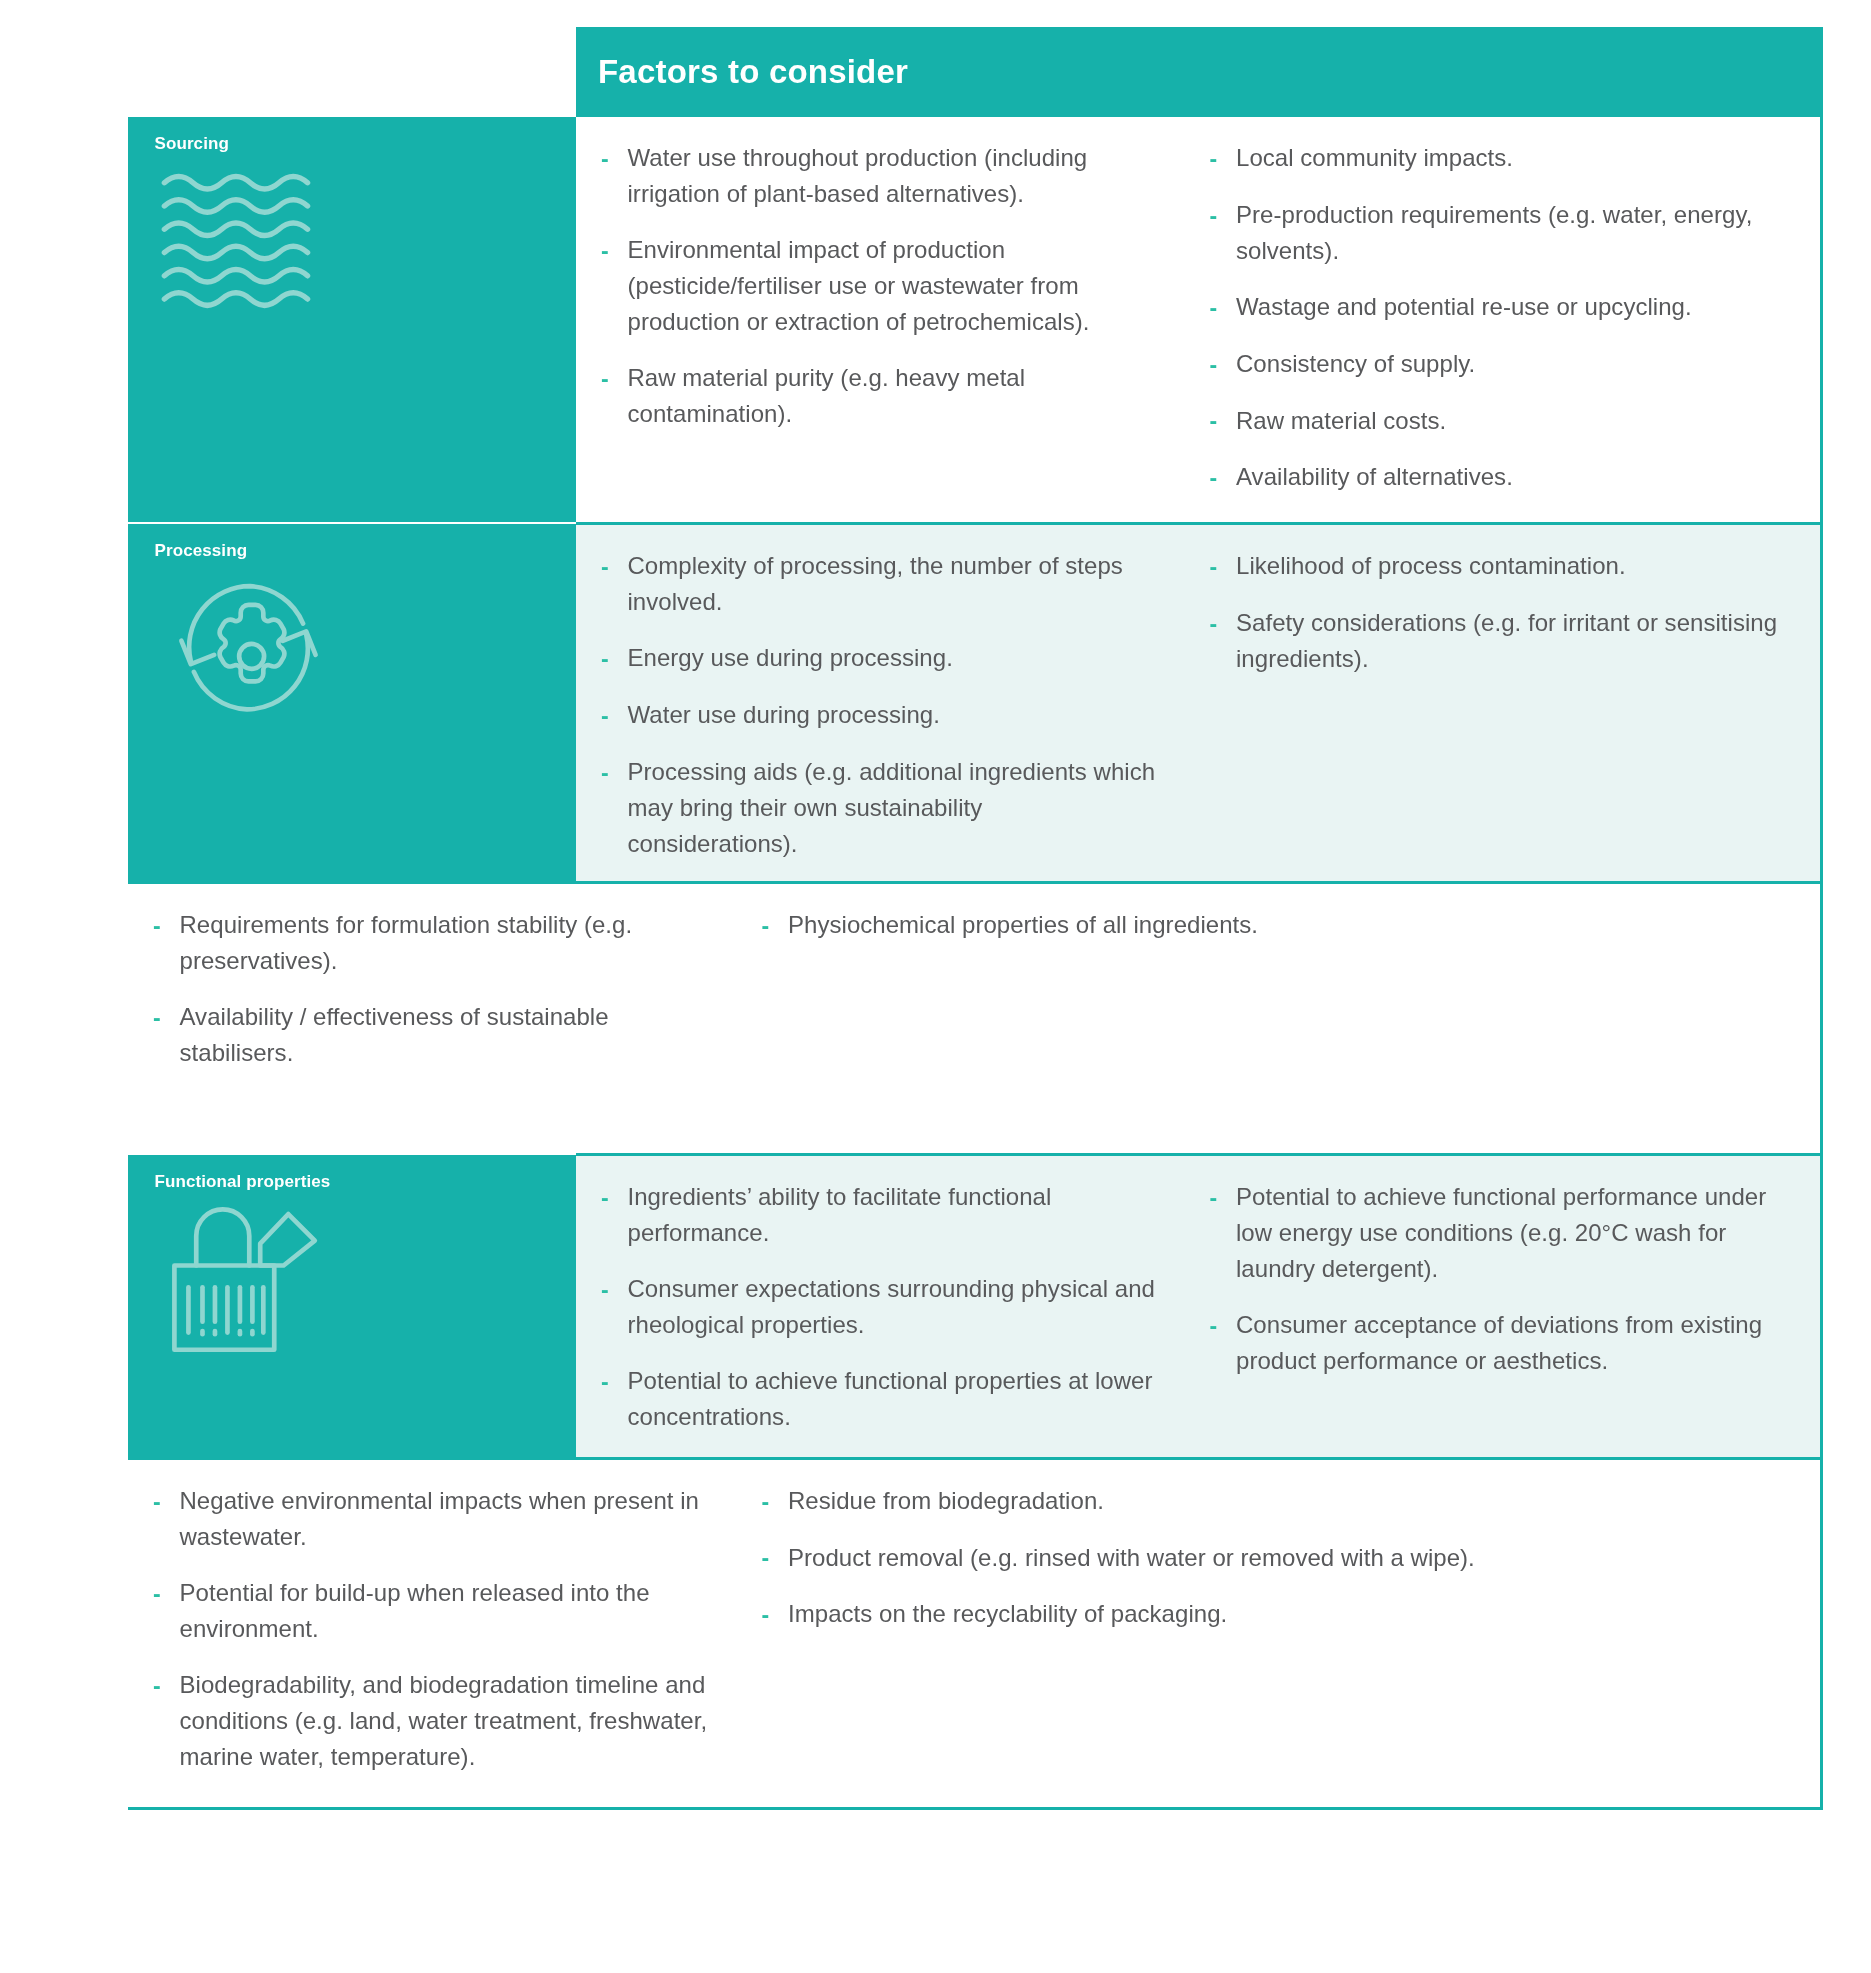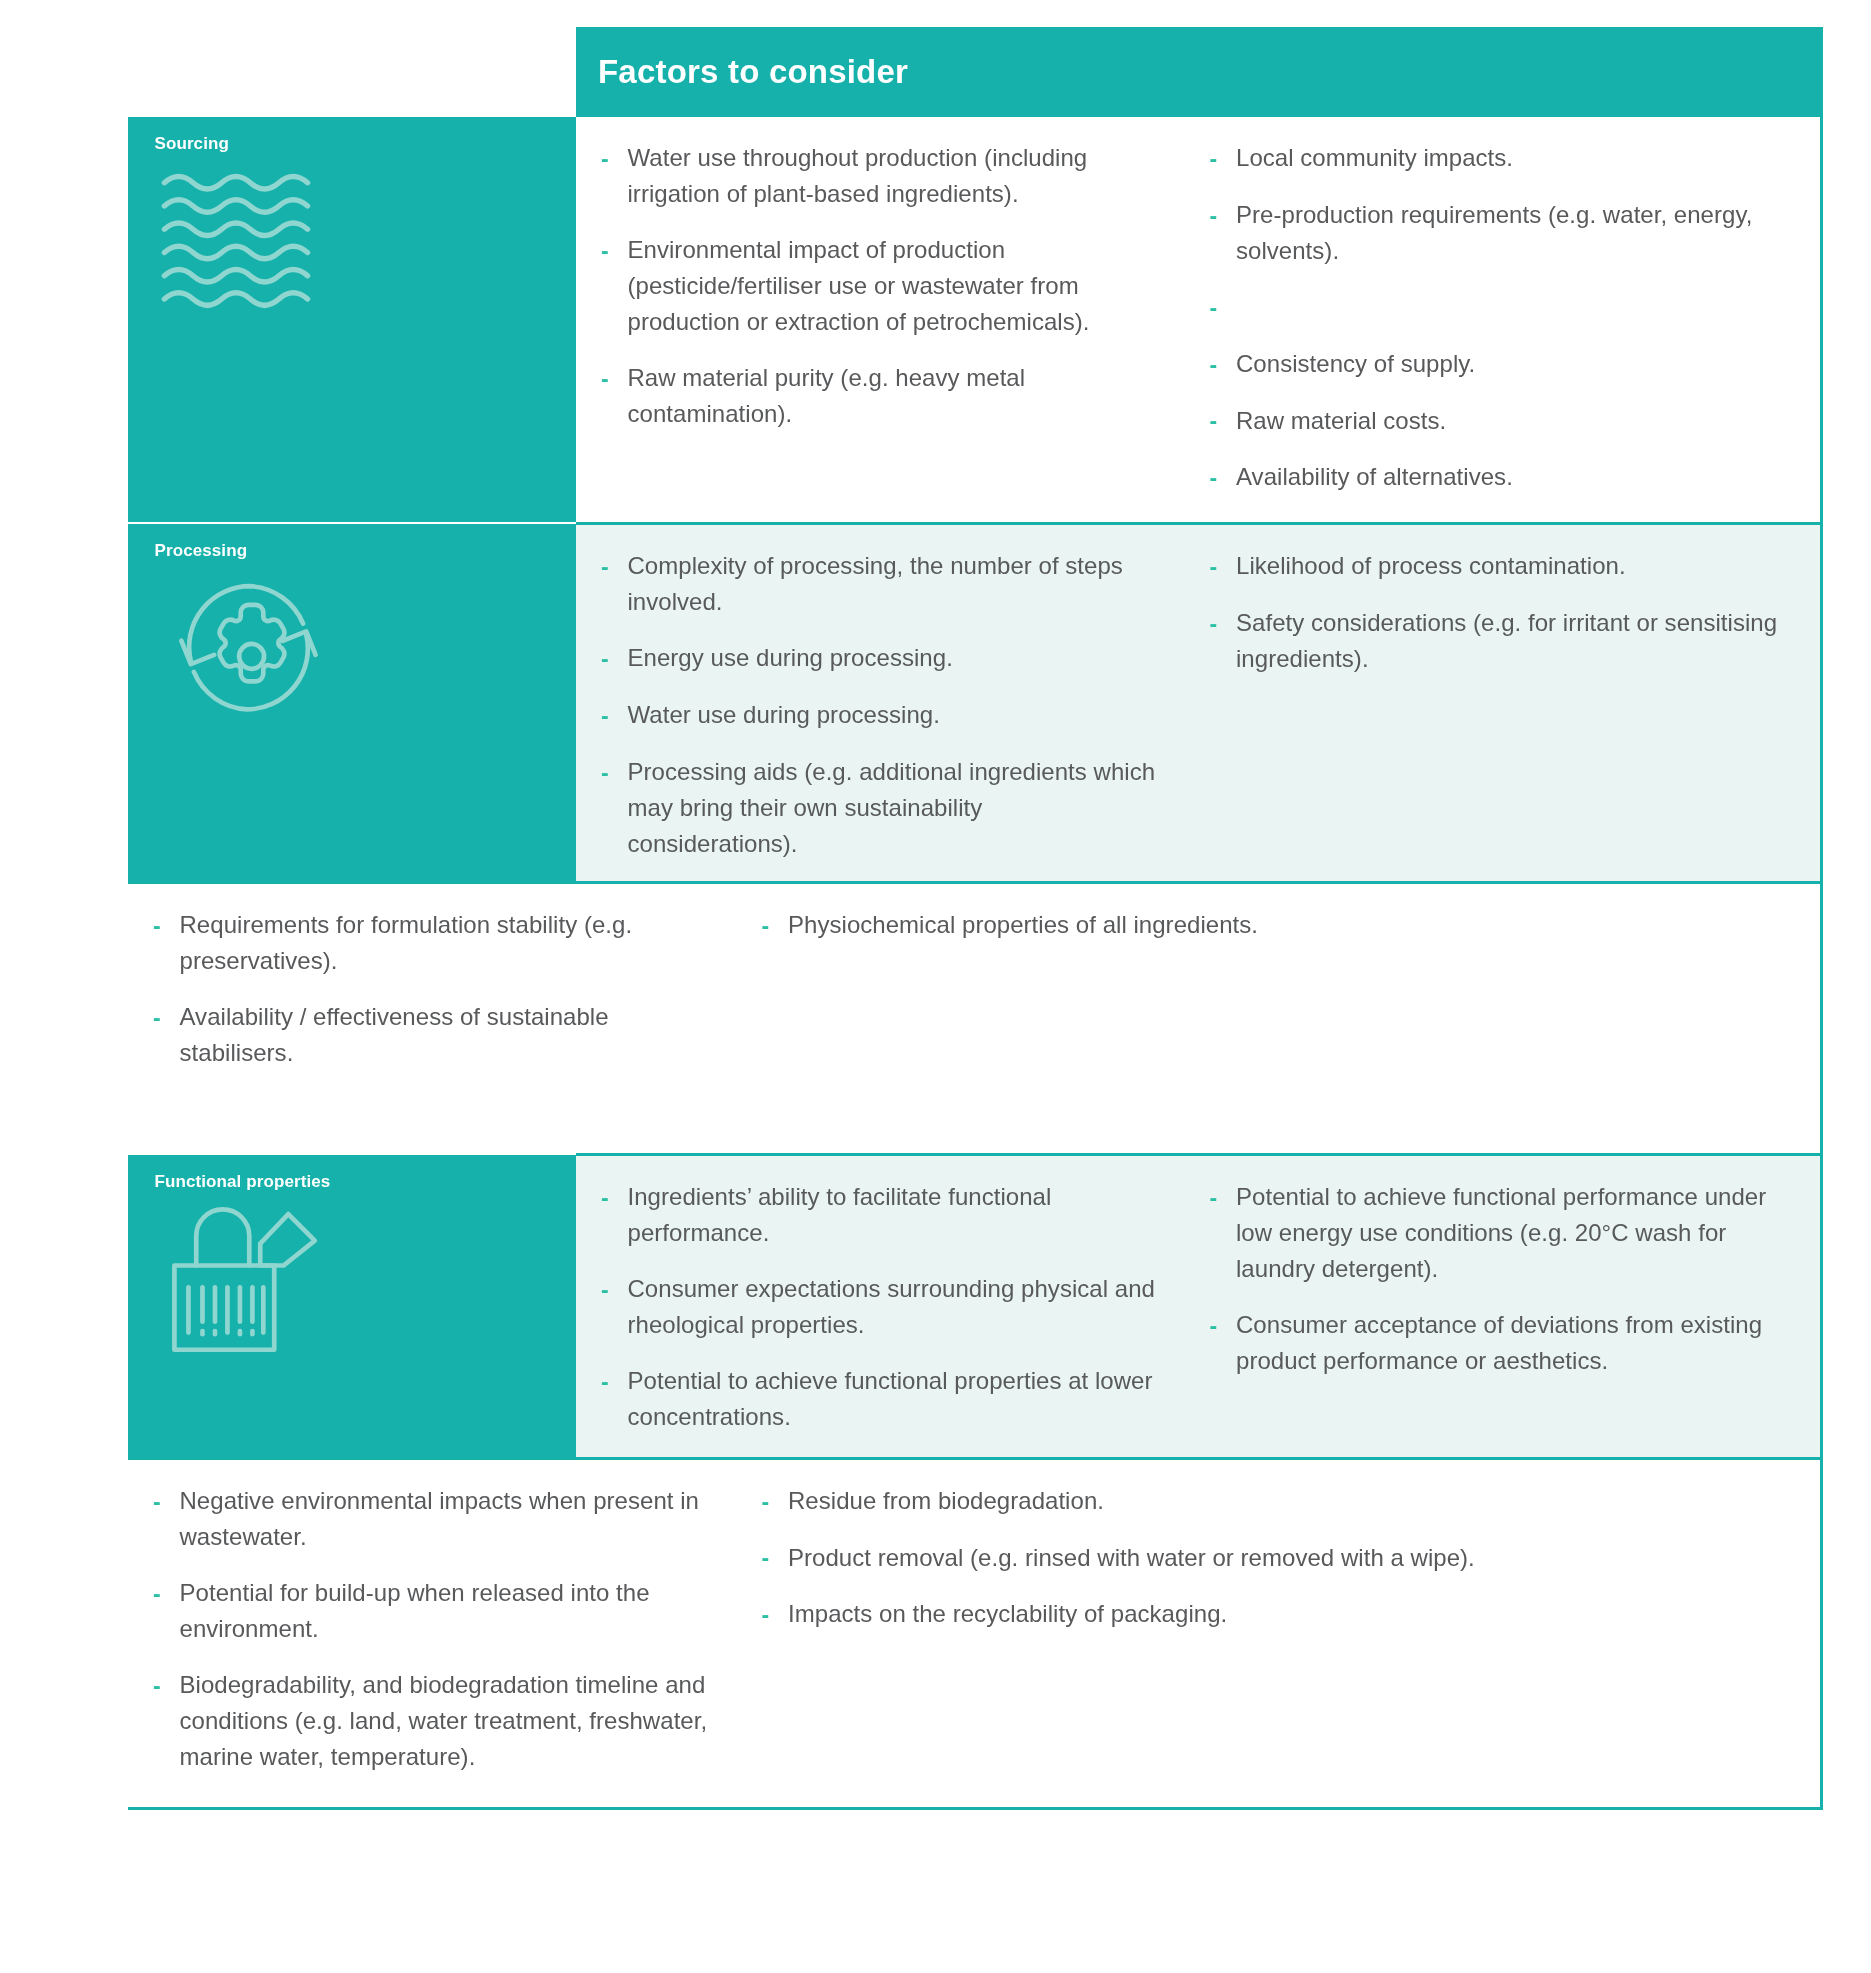--- a/index.html
+++ b/index.html
@@ -138,21 +138,21 @@
     <path d="M6 120 q16 -14 32 0 t32 0 t32 0 t32 0 t32 0"></path>
     <path d="M6 146 q16 -14 32 0 t32 0 t32 0 t32 0 t32 0"></path>
   </svg>
           </div>
         </div>
         <div class="content-cell white">
           <div class="col col-left">
             <ul class="bullets">
               <li>
                 <span class="dash">-</span>
-                <span class="btxt">Water use throughout production (including irrigation of plant-based ingredients).</span>
+                <span class="btxt">Water use throughout production (including irrigation of plant-based alternatives).</span>
               </li>
               <li>
                 <span class="dash">-</span>
                 <span class="btxt">Environmental impact of production (pesticide/fertiliser use or wastewater from production or extraction of petrochemicals).</span>
               </li>
               <li>
                 <span class="dash">-</span>
                 <span class="btxt">Raw material purity (e.g. heavy metal contamination).</span>
               </li>
             </ul>
@@ -162,20 +162,21 @@
               <li>
                 <span class="dash">-</span>
                 <span class="btxt">Local community impacts.</span>
               </li>
               <li>
                 <span class="dash">-</span>
                 <span class="btxt">Pre-production requirements (e.g. water, energy, solvents).</span>
               </li>
               <li>
                 <span class="dash">-</span>
+                <span class="btxt">Wastage and potential re-use or upcycling.</span>
               </li>
               <li>
                 <span class="dash">-</span>
                 <span class="btxt">Consistency of supply.</span>
               </li>
               <li>
                 <span class="dash">-</span>
                 <span class="btxt">Raw material costs.</span>
               </li>
               <li>

